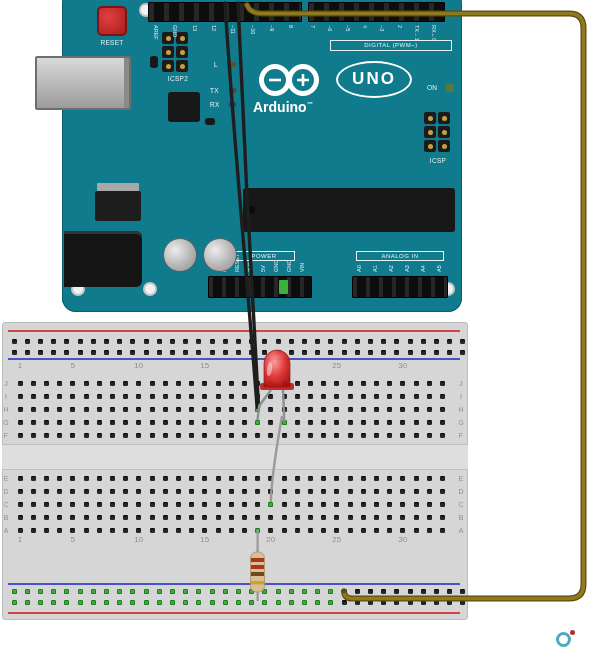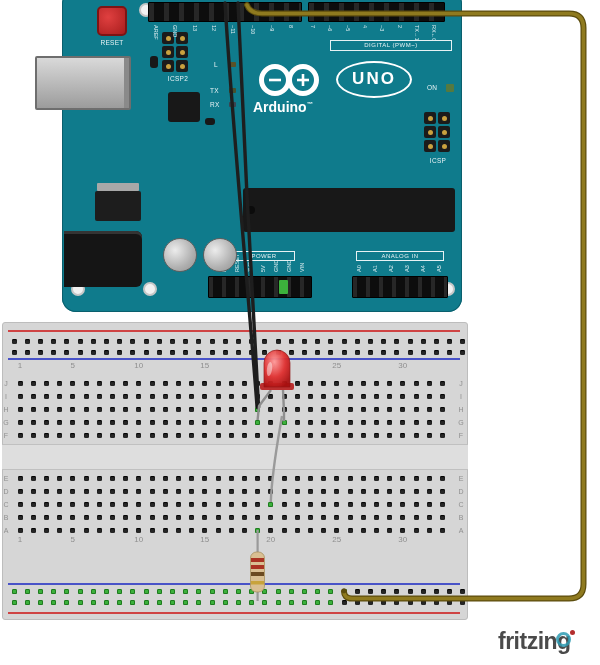--- a/index.html
+++ b/index.html
@@ -746,16 +746,15 @@
       <line x1="257.6" y1="530" x2="257.6" y2="555" stroke="#9a9a9a" stroke-width="2.2"></line>
       <line x1="257.6" y1="589" x2="257.6" y2="601" stroke="#9a9a9a" stroke-width="2.2"></line>
       <rect x="250.5" y="552" width="14" height="40" rx="6" stroke="#a8905e" stroke-width="0.8" fill="#d9bf92"></rect>
       <rect x="251" y="558" width="13" height="4" fill="#aa3322"></rect>
       <rect x="251" y="565" width="13" height="4" fill="#aa3322"></rect>
       <rect x="251" y="572" width="13" height="4" fill="#6b4a20"></rect>
       <rect x="251" y="581" width="13" height="3.5" fill="#c8a33c"></rect>
     </g>
   </svg>
 
-  <div class="abs fritzing-text">fritzing</div>
   <div class="abs fritzing-ring"></div>
   <div class="abs fritzing-dot"></div>
 </div>
 
 </body></html>

